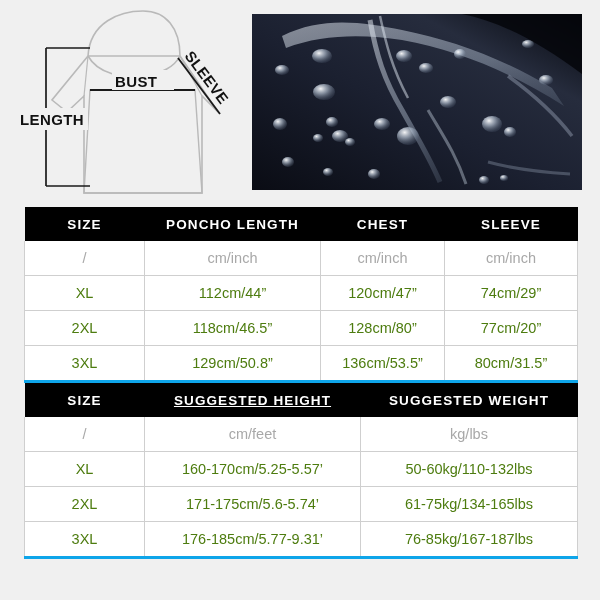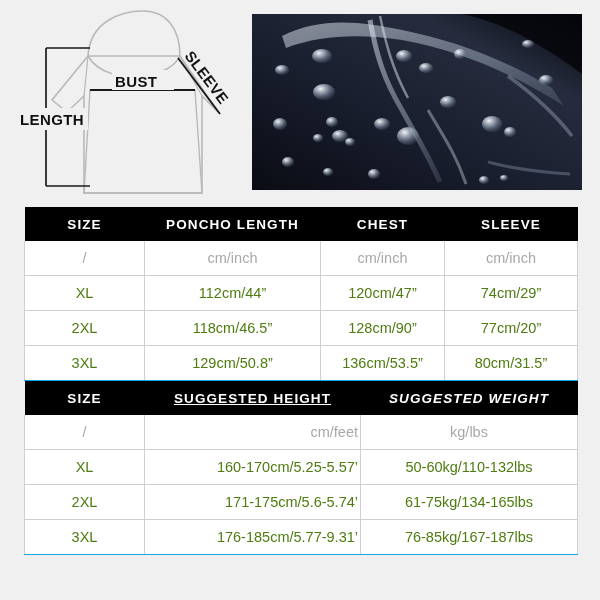--- a/index.html
+++ b/index.html
@@ -85,37 +85,37 @@
     border-top: none;
     font-family: "Liberation Sans", sans-serif;
     white-space: nowrap;
     overflow: hidden;
   }
   tr.units-row td {
     color: #a8a8a8;
     font-size: 14.5px;
   }
   tbody tr:last-child td {
-    border-bottom: 1px solid #0ea5e9;
+    border-bottom: 3px solid #0ea5e9;
   }
   td.col-size  { width: 120px; }
   td.col-b     { width: 176px; }
   td.col-c     { width: 124px; }
   td.col-d     { width: 133px; }
   th.col-size  { width: 120px; }
   th.col-b     { width: 176px; }
   th.col-c     { width: 124px; }
   th.col-d     { width: 133px; }
 
   td.col2-size { width: 120px; }
-  td.col2-h    { width: 216px; text-align: right; }
+  td.col2-h    { width: 216px; }
   td.col2-w    { width: 217px; }
   th.col2-size { width: 120px; }
   th.col2-h    { width: 216px; text-decoration: underline; }
-  th.col2-w    { width: 217px; font-style: italic; }
+  th.col2-w    { width: 217px; }
 
   .diag-label {
     font-family: "Liberation Sans", sans-serif;
     font-weight: bold;
     font-size: 15px;
     fill: #111111;
     letter-spacing: 0.4px;
   }
 </style>
 </head>
@@ -234,21 +234,21 @@
         </tr>
         <tr>
           <td class="col-size">XL</td>
           <td class="col-b">112cm/44”</td>
           <td class="col-c">120cm/47”</td>
           <td class="col-d">74cm/29”</td>
         </tr>
         <tr>
           <td class="col-size">2XL</td>
           <td class="col-b">118cm/46.5”</td>
-          <td class="col-c">128cm/90”</td>
+          <td class="col-c">128cm/80”</td>
           <td class="col-d">77cm/20”</td>
         </tr>
         <tr>
           <td class="col-size">3XL</td>
           <td class="col-b">129cm/50.8”</td>
           <td class="col-c">136cm/53.5”</td>
           <td class="col-d">80cm/31.5”</td>
         </tr>
       </tbody>
     </table>

